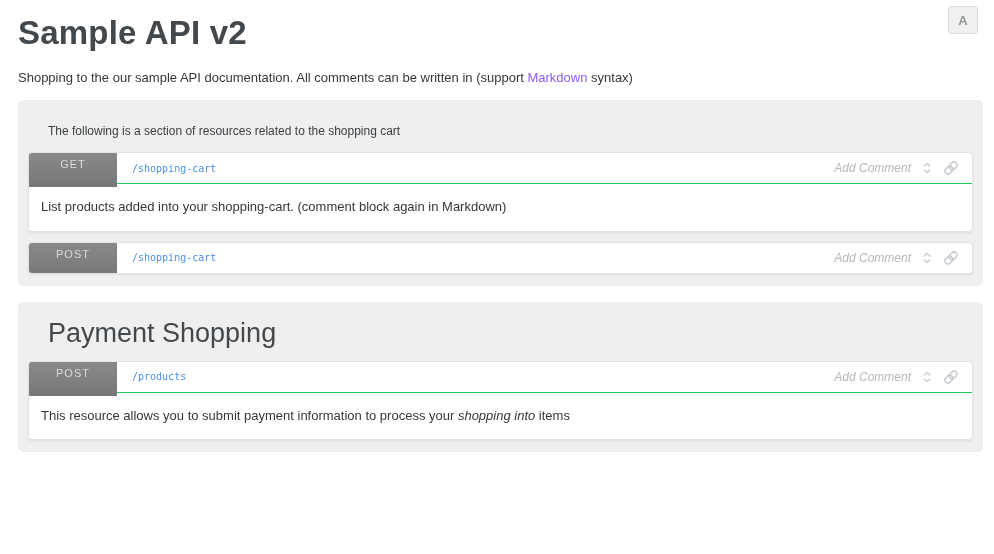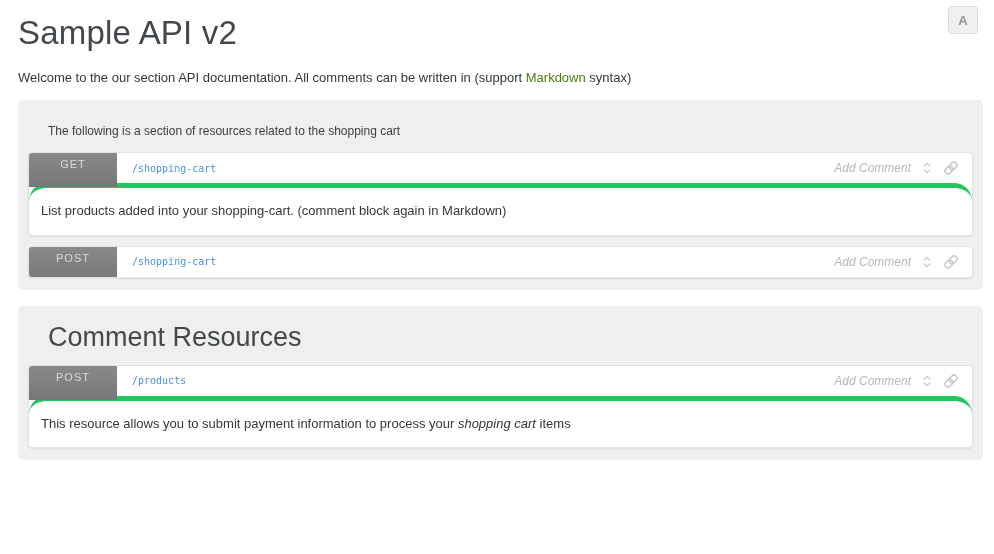--- a/index.html
+++ b/index.html
@@ -9,21 +9,21 @@
     color: #33383b;
     position: relative;
     overflow: hidden;
   }
   .page { padding: 0 11px 0 18px; }
 
   
   .page-header { position: relative; padding-top: 14px; }
   h1.api-title {
     font-size: 33px;
-    font-weight: 400;
+    font-weight: 700;
     color: #43484c;
     letter-spacing: 0.2px;
   }
   .avatar-btn {
     position: absolute;
     top: 6px;
     right: 5px;
     width: 30px;
     height: 28px;
     background: #f0f0f0;
@@ -35,21 +35,21 @@
     display: flex;
     align-items: center;
     justify-content: center;
     cursor: pointer;
   }
   .welcome {
     margin-top: 18px;
     font-size: 13px;
     color: #33383b;
   }
-  .welcome a { color: #4d7c0f; text-decoration: none; cursor: pointer; }
+  .welcome a { color: #8b5cf6; text-decoration: none; cursor: pointer; }
 
   
   .section {
     background: #efefef;
     border-radius: 5px;
     margin-top: 15px;
     padding: 14px 10px 12px 10px;
   }
   h2.section-title {
     font-size: 27px;
@@ -109,43 +109,42 @@
   }
   .add-comment {
     font-size: 12px;
     color: #b3b8bc;
     cursor: pointer;
   }
   .icon-btn { display: flex; align-items: center; cursor: pointer; }
   .icon-btn svg { display: block; }
 
   .ep-body {
-    border-top: 5px solid #22c55e;
+    border-top: 1px solid #22c55e;
     padding: 13px 12px 14px 12px;
     font-size: 13px;
     color: #33383b;
     line-height: 1.5;
-    border-radius: 18px;
   }
   .ep-body em { font-style: italic; }
 
   .section.second { margin-top: 16px; }
   .section.second .cards { margin-top: 12px; }
 </style>
 </head>
 <body>
 
 <div class="page">
 
   <div class="page-header">
     <h1 class="api-title">Sample API v2</h1>
     <div class="avatar-btn">
       <span>A</span>
     </div>
-    <p class="welcome"><span>Welcome to the our section API documentation. All comments can be written in (support </span><a>Markdown</a><span> syntax)</span></p>
+    <p class="welcome"><span>Shopping to the our sample API documentation. All comments can be written in (support </span><a>Markdown</a><span> syntax)</span></p>
   </div>
 
   <div class="section">
     <p class="section-desc">The following is a section of resources related to the shopping cart</p>
 
     <div class="cards">
 
       <div class="endpoint">
         <div class="ep-head">
           <div class="method-badge">GET</div>
@@ -192,21 +191,21 @@
                 </svg>
             </span>
           </div>
         </div>
       </div>
 
     </div>
   </div>
 
   <div class="section second">
-    <h2 class="section-title">Comment Resources</h2>
+    <h2 class="section-title">Payment Shopping</h2>
 
     <div class="cards">
 
       <div class="endpoint">
         <div class="ep-head">
           <div class="method-badge">POST</div>
           <span class="ep-path">/products</span>
           <div class="ep-actions">
             <span class="add-comment">Add Comment</span>
             <span class="icon-btn">
@@ -218,19 +217,19 @@
             <span class="icon-btn">
               <svg width="16" height="16" viewBox="0 0 16 16" fill="none" stroke="#c6cbd0" stroke-width="1.5">
                   <g transform="rotate(-45 8 8)">
                     <rect x="0.8" y="5" width="8.4" height="6" rx="3"></rect>
                     <rect x="6.8" y="5" width="8.4" height="6" rx="3"></rect>
                   </g>
                 </svg>
             </span>
           </div>
         </div>
-        <div class="ep-body"><span>This resource allows you to submit payment information to process your </span><em>shopping cart</em><span> items</span></div>
+        <div class="ep-body"><span>This resource allows you to submit payment information to process your </span><em>shopping into</em><span> items</span></div>
       </div>
 
     </div>
   </div>
 
 </div>
 
 </body></html>

